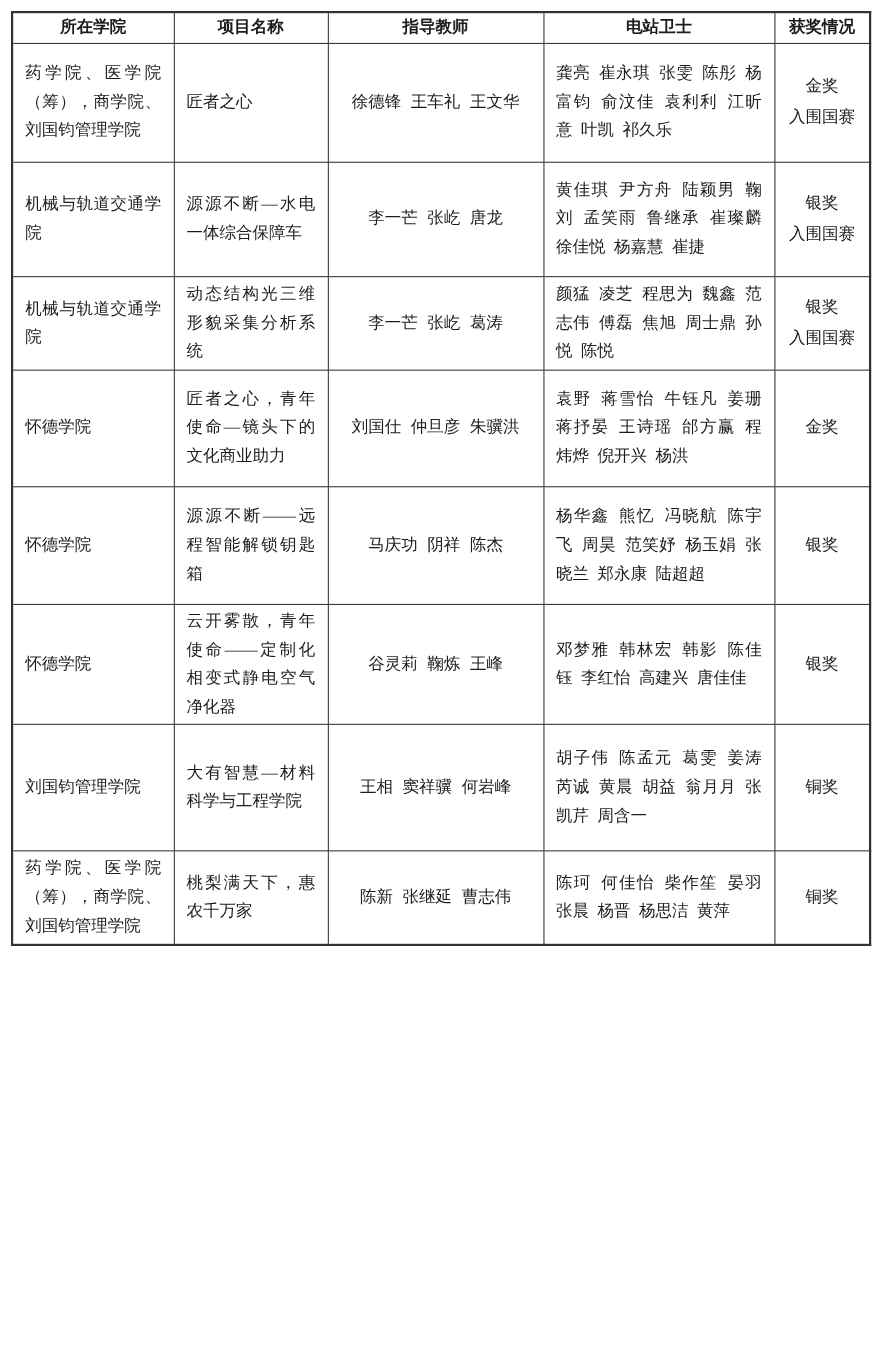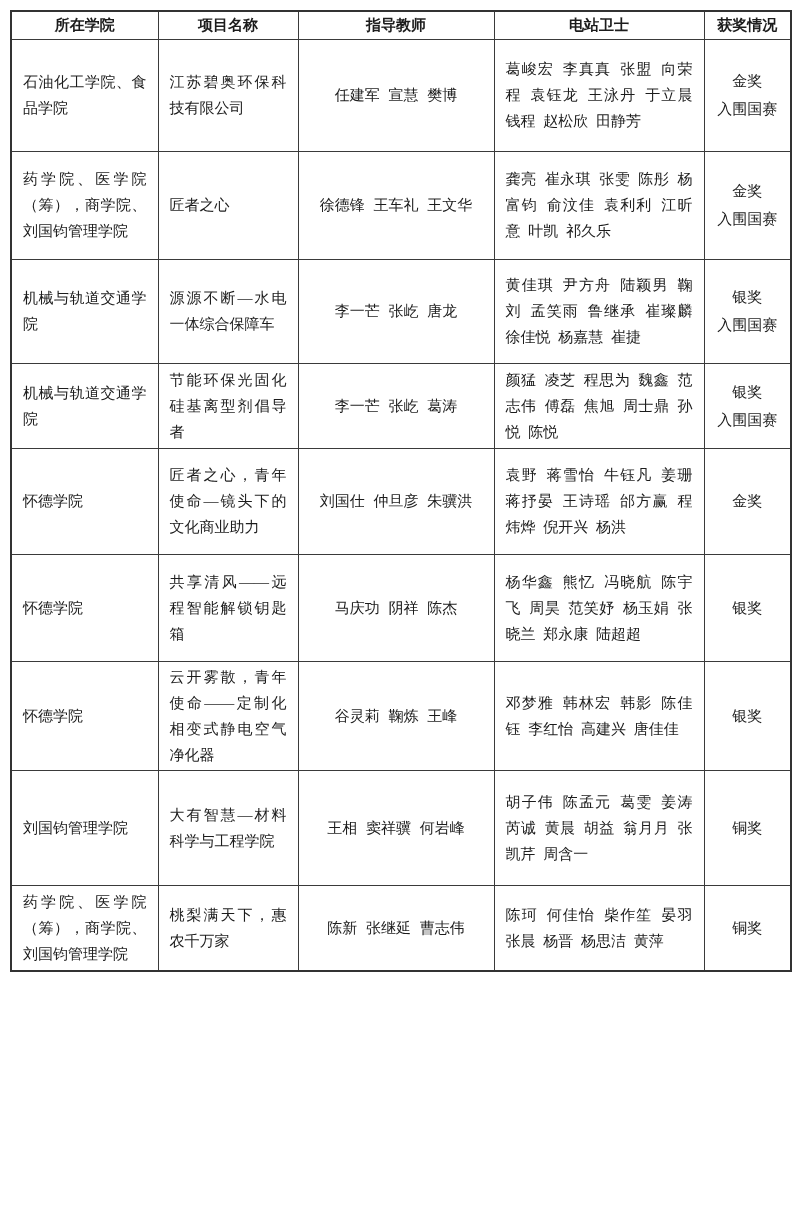--- a/index.html
+++ b/index.html
@@ -81,62 +81,54 @@
     <thead>
       <tr>
         <th>所在学院</th>
         <th>项目名称</th>
         <th>指导教师</th>
         <th>电站卫士</th>
         <th>获奖情况</th>
       </tr>
     </thead>
     <tbody>
-      <tr style="height:112px">
-        <td class="college">石油化工学院、食品学院</td>
-        <td class="project">江苏碧奥环保科技有限公司</td>
-        <td class="advisors">任建军 宣慧 樊博</td>
-        <td class="members">葛峻宏 李真真 张盟 向荣程 袁钰龙 王泳丹 于立晨 钱程 赵松欣 田静芳</td>
-        <td class="award">金奖
-入围国赛</td>
-      </tr>
       <tr style="height:108px">
         <td class="college">药学院、医学院（筹），商学院、刘国钧管理学院</td>
         <td class="project">匠者之心</td>
         <td class="advisors">徐德锋 王车礼 王文华</td>
         <td class="members">龚亮 崔永琪 张雯 陈彤 杨富钧 俞汶佳 袁利利 江昕意 叶凯 祁久乐</td>
         <td class="award">金奖
 入围国赛</td>
       </tr>
       <tr style="height:104px">
         <td class="college">机械与轨道交通学院</td>
         <td class="project">源源不断—水电一体综合保障车</td>
         <td class="advisors">李一芒 张屹 唐龙</td>
         <td class="members">黄佳琪 尹方舟 陆颖男 鞠刘 孟笑雨 鲁继承 崔璨麟 徐佳悦 杨嘉慧 崔捷</td>
         <td class="award">银奖
 入围国赛</td>
       </tr>
       <tr style="height:85px">
         <td class="college">机械与轨道交通学院</td>
-        <td class="project">节能环保光固化硅基离型剂倡导者</td>
+        <td class="project">动态结构光三维形貌采集分析系统</td>
         <td class="advisors">李一芒 张屹 葛涛</td>
         <td class="members">颜猛 凌芝 程思为 魏鑫 范志伟 傅磊 焦旭 周士鼎 孙悦 陈悦</td>
         <td class="award">银奖
 入围国赛</td>
       </tr>
       <tr style="height:106px">
         <td class="college">怀德学院</td>
         <td class="project">匠者之心，青年使命—镜头下的文化商业助力</td>
         <td class="advisors">刘国仕 仲旦彦 朱骥洪</td>
         <td class="members">袁野 蒋雪怡 牛钰凡 姜珊 蒋抒晏 王诗瑶 邰方赢 程炜烨 倪开兴 杨洪</td>
         <td class="award">金奖</td>
       </tr>
       <tr style="height:107px">
         <td class="college">怀德学院</td>
-        <td class="project">共享清风——远程智能解锁钥匙箱</td>
+        <td class="project">源源不断——远程智能解锁钥匙箱</td>
         <td class="advisors">马庆功 阴祥 陈杰</td>
         <td class="members">杨华鑫 熊忆 冯晓航 陈宇飞 周昊 范笑妤 杨玉娟 张晓兰 郑永康 陆超超</td>
         <td class="award">银奖</td>
       </tr>
       <tr style="height:108px">
         <td class="college">怀德学院</td>
         <td class="project">云开雾散，青年使命——定制化相变式静电空气净化器</td>
         <td class="advisors">谷灵莉 鞠炼 王峰</td>
         <td class="members">邓梦雅 韩林宏 韩影 陈佳钰 李红怡 高建兴 唐佳佳</td>
         <td class="award">银奖</td>

